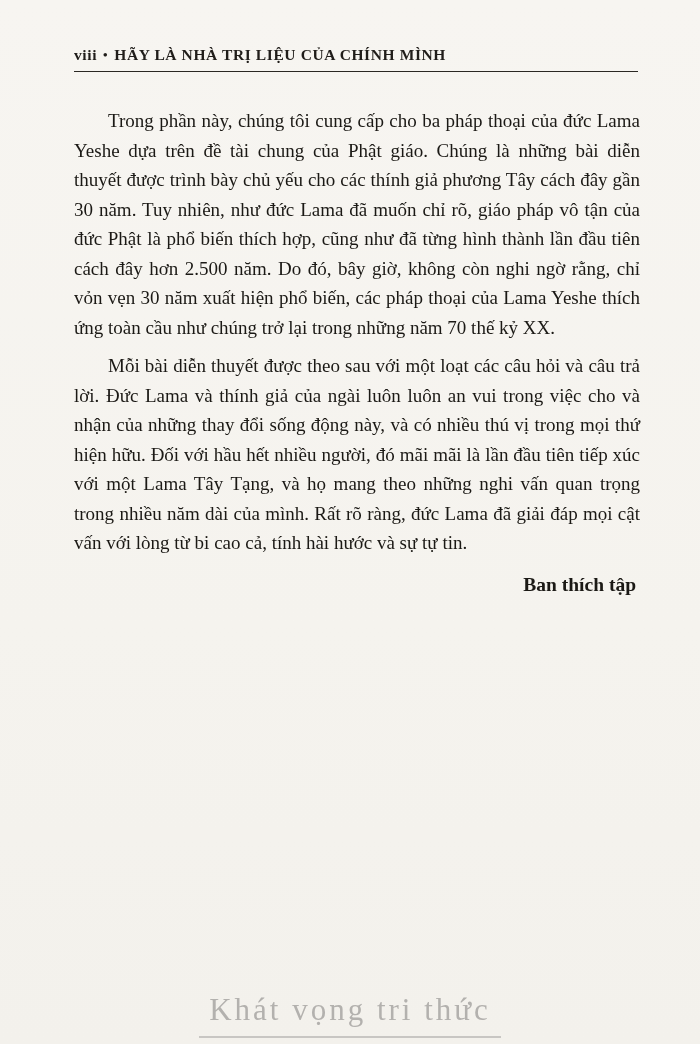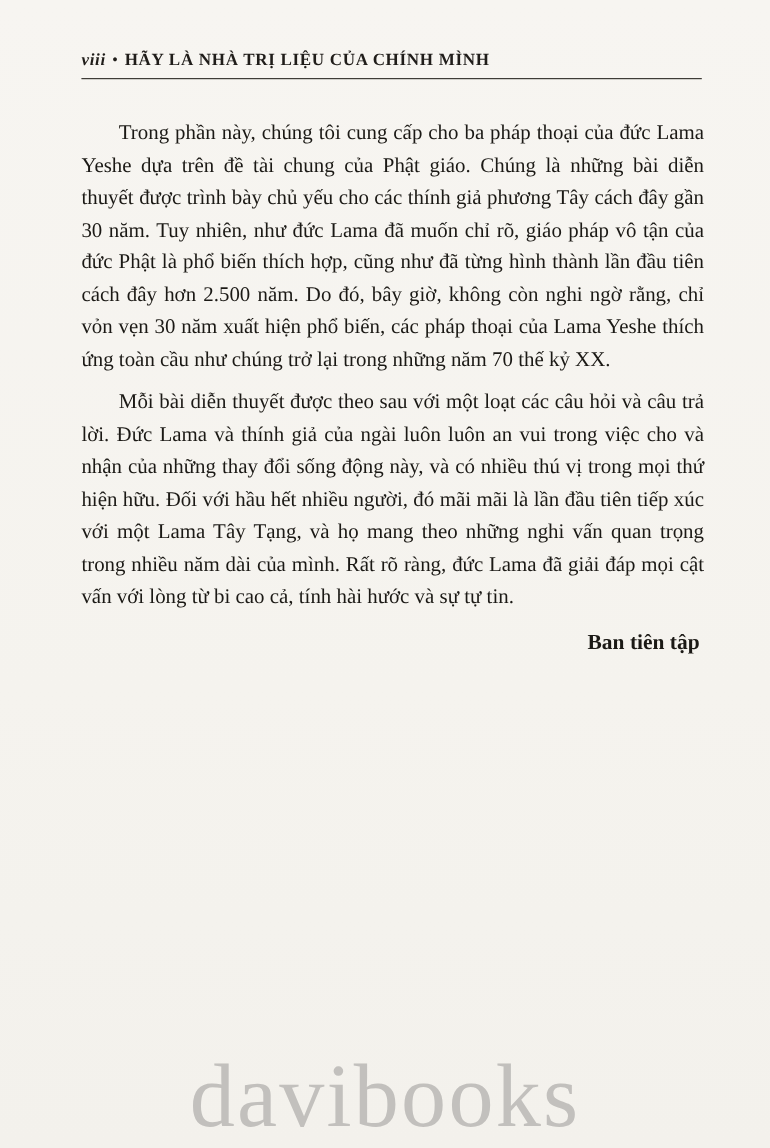--- a/index.html
+++ b/index.html
@@ -32,21 +32,20 @@
     letter-spacing: 0.6px;
     color: #201d1a;
     padding-bottom: 7px;
     border-bottom: 1.6px solid #2b2823;
     margin-bottom: 34px;
     white-space: nowrap;
   }
   .running-header .pagenum {
     font-weight: bold;
     text-transform: lowercase;
-    font-style: italic;
   }
   .running-header .dot {
     padding: 0 6px;
     font-size: 13px;
     vertical-align: 1px;
   }
   .running-header .book-title {
     text-transform: uppercase;
   }
 
@@ -106,19 +105,19 @@
 
   <div class="running-header">
     <span class="pagenum">viii</span><span class="dot">•</span><span class="book-title">HÃY LÀ NHÀ TRỊ LIỆU CỦA CHÍNH MÌNH</span>
   </div>
 
   <div class="body-text">
     <p>Trong phần này, chúng tôi cung cấp cho ba pháp thoại của đức Lama Yeshe dựa trên đề tài chung của Phật giáo. Chúng là những bài diễn thuyết được trình bày chủ yếu cho các thính giả phương Tây cách đây gần 30 năm. Tuy nhiên, như đức Lama đã muốn chỉ rõ, giáo pháp vô tận của đức Phật là phổ biến thích hợp, cũng như đã từng hình thành lần đầu tiên cách đây hơn 2.500 năm. Do đó, bây giờ, không còn nghi ngờ rằng, chỉ vỏn vẹn 30 năm xuất hiện phổ biến, các pháp thoại của Lama Yeshe thích ứng toàn cầu như chúng trở lại trong những năm 70 thế kỷ XX.</p>
     <p>Mỗi bài diễn thuyết được theo sau với một loạt các câu hỏi và câu trả lời. Đức Lama và thính giả của ngài luôn luôn an vui trong việc cho và nhận của những thay đổi sống động này, và có nhiều thú vị trong mọi thứ hiện hữu. Đối với hầu hết nhiều người, đó mãi mãi là lần đầu tiên tiếp xúc với một Lama Tây Tạng, và họ mang theo những nghi vấn quan trọng trong nhiều năm dài của mình. Rất rõ ràng, đức Lama đã giải đáp mọi cật vấn với lòng từ bi cao cả, tính hài hước và sự tự tin.</p>
   </div>
 
-  <div class="signature">Ban tiên tập</div>
+  <div class="signature">Ban thích tập</div>
 
   <div class="watermark">
-    <div class="brand">davibooks</div>
+    <div><span class="slogan">Khát vọng tri thức</span></div>
   </div>
 
 </div>
 
 </body></html>

